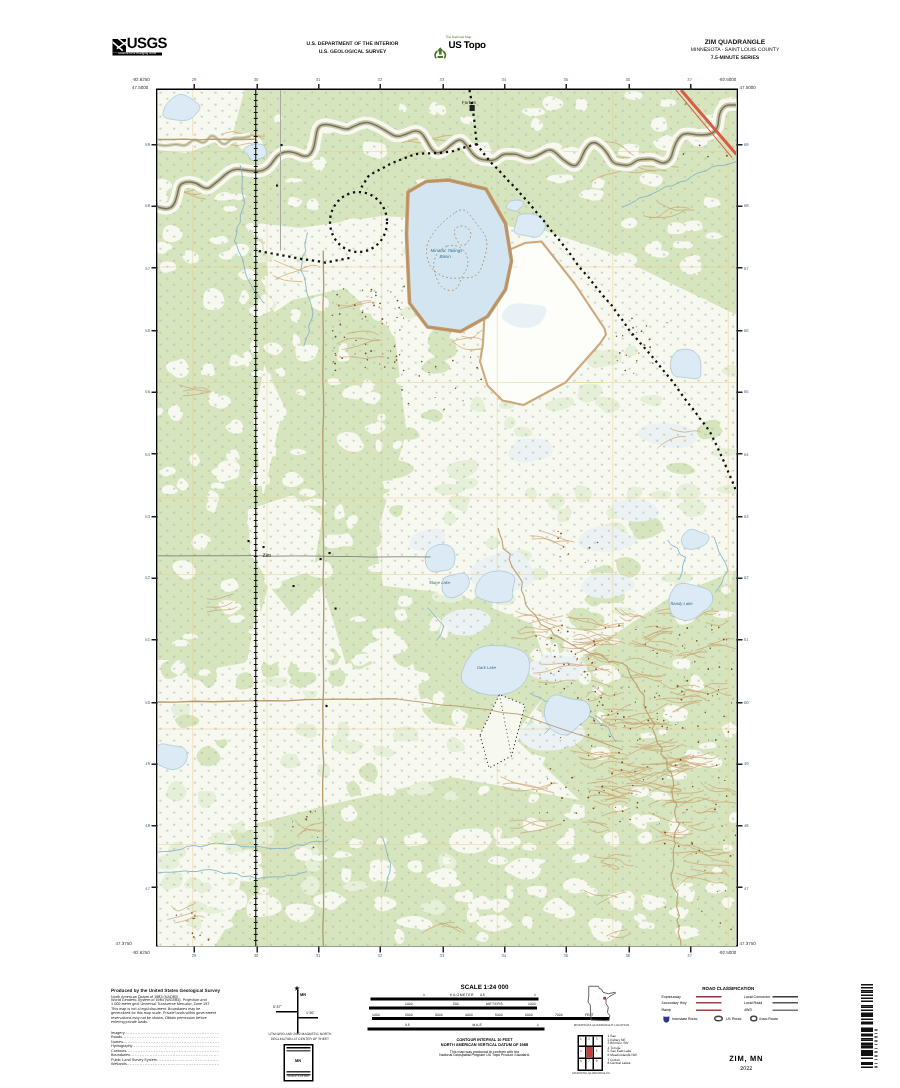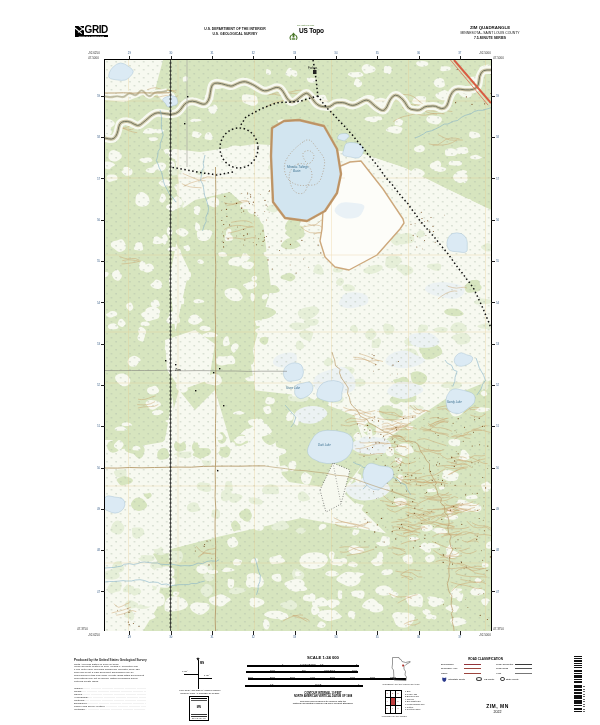--- a/index.html
+++ b/index.html
@@ -4,21 +4,21 @@
 body{width:600px;height:725px;background:#fff;font-family:"Liberation Sans",sans-serif;position:relative;overflow:hidden}
 .abs{position:absolute}
 </style></head><body>
 
 <div class="abs" style="left:75px;top:26px;width:33px;height:12px">
  <div class="abs" style="left:0;top:0;width:9px;height:8.5px;background:#000;overflow:hidden">
   <div class="abs" style="left:1px;top:1px;width:10px;height:1px;background:#fff;transform:rotate(40deg)"></div>
   <div class="abs" style="left:-2px;top:4px;width:10px;height:1px;background:#fff;transform:rotate(40deg)"></div>
   <div class="abs" style="left:2px;top:3px;width:10px;height:0.8px;background:#fff;transform:rotate(-35deg)"></div>
  </div>
- <div class="abs" style="left:9.5px;top:-2.5px;font-weight:bold;font-size:10px;letter-spacing:-0.4px;color:#000">GRID</div>
+ <div class="abs" style="left:9.5px;top:-2.5px;font-weight:bold;font-size:10px;letter-spacing:-0.4px;color:#000">USGS</div>
  <div class="abs" style="left:0;top:8.8px;width:33px;height:2.6px;background:#000;color:#fff;font-size:2px;text-align:center;line-height:2.8px">science for a changing world</div>
 </div>
 
 <div class="abs" style="left:175px;top:26.5px;width:120px;text-align:center;font-size:3.4px;font-weight:bold;color:#111">U.S. DEPARTMENT OF THE INTERIOR</div>
 <div class="abs" style="left:175px;top:31.5px;width:120px;text-align:center;font-size:3.4px;font-weight:bold;color:#111">U.S. GEOLOGICAL SURVEY</div>
 
 <div class="abs" style="left:289px;top:23px;width:40px;height:16px">
  <div class="abs" style="left:8px;top:1px;font-size:2.2px;color:#4a7729">The National Map</div>
  <div class="abs" style="left:0px;top:4px;width:9px;height:9px">
   <svg width="9" height="9" viewBox="0 0 20 20">

